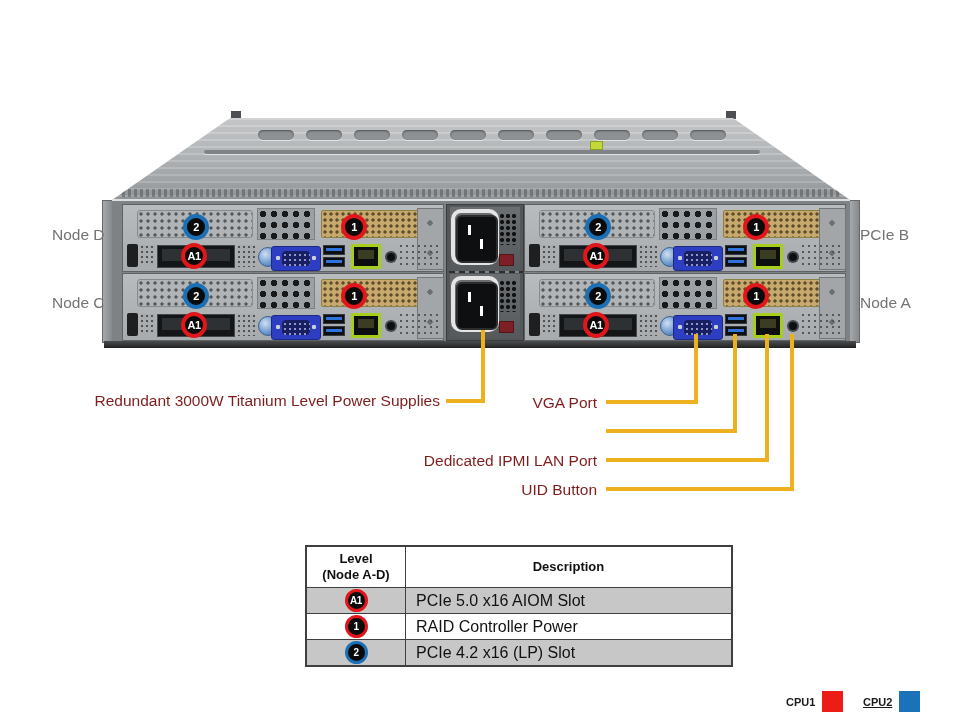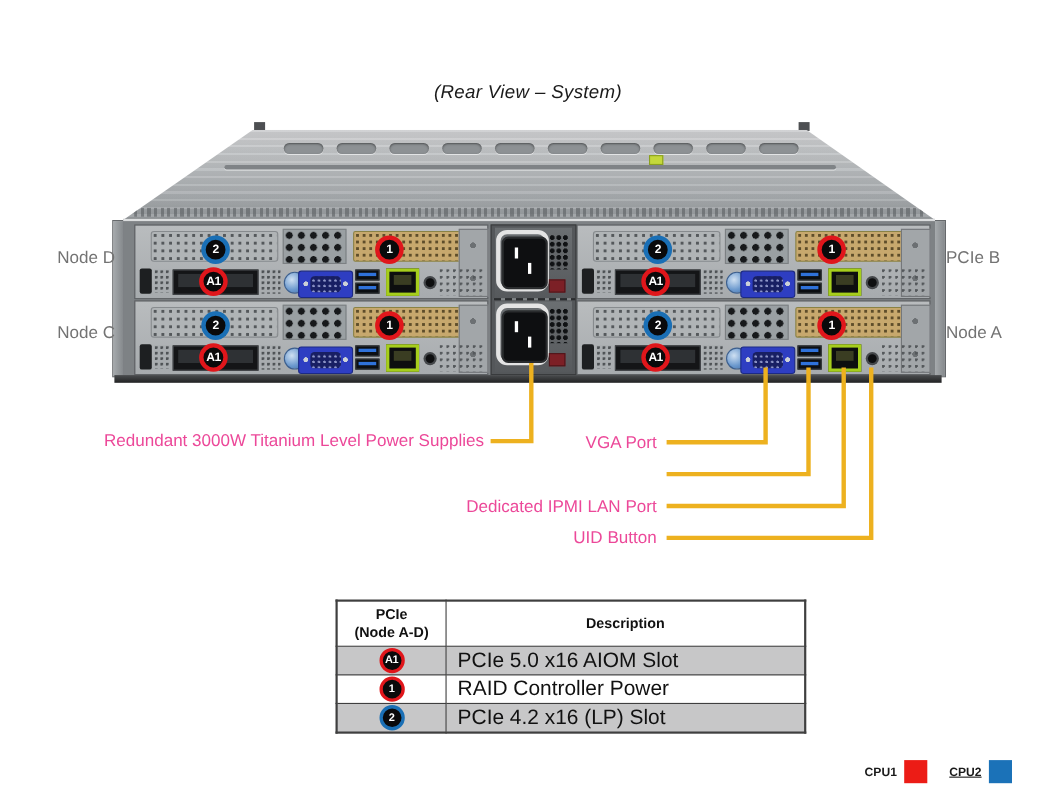--- a/index.html
+++ b/index.html
@@ -104,54 +104,53 @@
      background:repeating-linear-gradient(90deg,#2b2d2f 0 6px,#808486 6px 10px);}
 
   
   .node-label{position:absolute;font-size:15.5px;color:#737373;}
   .nl-d{left:52px;top:226px;} .nl-c{left:52px;top:294px;}
   .nl-b{left:860px;top:226px;} .nl-a{left:860px;top:294px;}
 
   
   .callout-lines{position:absolute;left:0;top:0;pointer-events:none;}
   .callout-lines path{stroke:#edb11f;stroke-width:4;fill:none;}
-  .co{position:absolute;font-size:15.5px;color:#ec4899;text-align:right;white-space:nowrap;}
+  .co{position:absolute;font-size:15.5px;color:#7f1d1d;text-align:right;white-space:nowrap;}
   .co-psu{left:60px;top:392px;width:380px;}
   .co-vga{left:347px;top:394px;width:250px;}
   .co-usb{left:347px;top:423px;width:250px;}
   .co-ipmi{left:347px;top:452px;width:250px;}
   .co-uid{left:347px;top:481px;width:250px;}
 
   
   .slot-table{position:absolute;left:305px;top:545px;width:428px;border-collapse:collapse;
      border:2px solid #3f3f3f;font-size:13px;}
   .slot-table th,.slot-table td{border:1.4px solid #3f3f3f;padding:0;}
   .slot-table th{font-weight:bold;text-align:center;vertical-align:middle;height:40px;line-height:1.25;}
   .col-slot{width:98px;}
   .slot-table td{height:25px;vertical-align:middle;}
-  .slot-table td.desc{padding-left:10px;font-size:19px;}
+  .slot-table td.desc{padding-left:10px;font-size:16px;}
   .slot-table tr.shaded{background:#c7c7c8;}
   .cell-badge{position:relative;width:98px;height:25px;display:flex;align-items:center;justify-content:center;}
   .cell-badge .badge{position:static;width:23px;height:23px;font-size:10px;}
   .cell-badge .badge.ring-red{border-width:3.5px;}
   .cell-badge .badge.ring-blue{border-width:3.5px;}
 
   
   .legend{position:absolute;left:780px;top:689px;width:170px;height:28px;}
   .legend .lbl{position:absolute;font-size:11px;font-weight:bold;top:7px;color:#1a1a1a;}
   .legend .sw{position:absolute;top:2px;width:21px;height:21px;}
   .lbl-cpu1{left:6px;} .sw-cpu1{left:42px;background:#ec1c16;}
   .lbl-cpu2{left:83px;text-decoration:underline;} .sw-cpu2{left:119px;background:#1b72b8;}
 </style>
 </head>
 <body>
 
 <div class="canvas">
 
-  <div class="fig-title">(Rear View – System)</div>
 
   <div class="tab l"></div>
   <div class="tab r"></div>
   <div class="top-surface">
     <div class="streaks"></div>
     <div class="vent-row">
       <i></i>
         <i></i>
         <i></i>
         <i></i>
@@ -300,21 +299,21 @@
 
   <div class="co co-psu">Redundant 3000W Titanium Level Power Supplies</div>
   <div class="co co-vga">VGA Port</div>
   <div class="co co-ipmi">Dedicated IPMI LAN Port</div>
   <div class="co co-uid">UID Button</div>
 
   <table class="slot-table">
     <thead>
       <tr>
         <th class="col-slot">
-          <span>PCIe</span><br>
+          <span>Level</span><br>
           <span>(Node A-D)</span>
         </th>
         <th>Description</th>
       </tr>
     </thead>
     <tbody>
       <tr class="shaded">
         <td>
             <div class="cell-badge">
           <span class="badge ring-red">A1</span>

